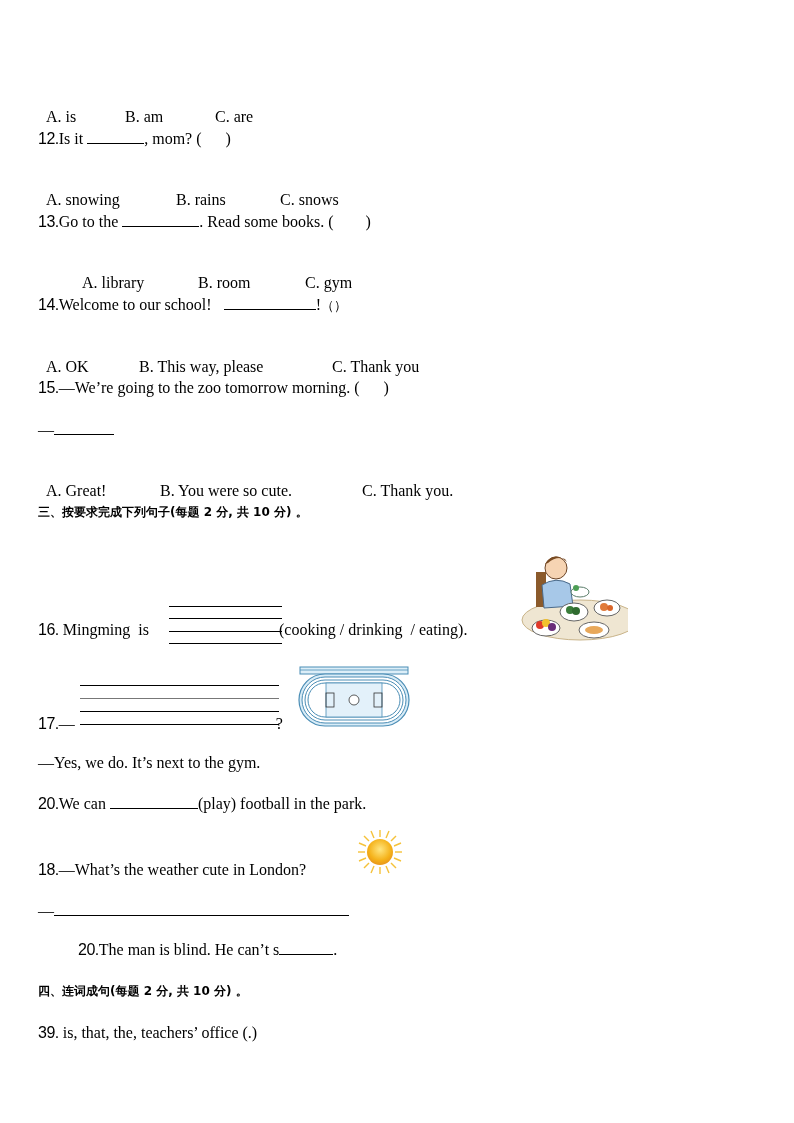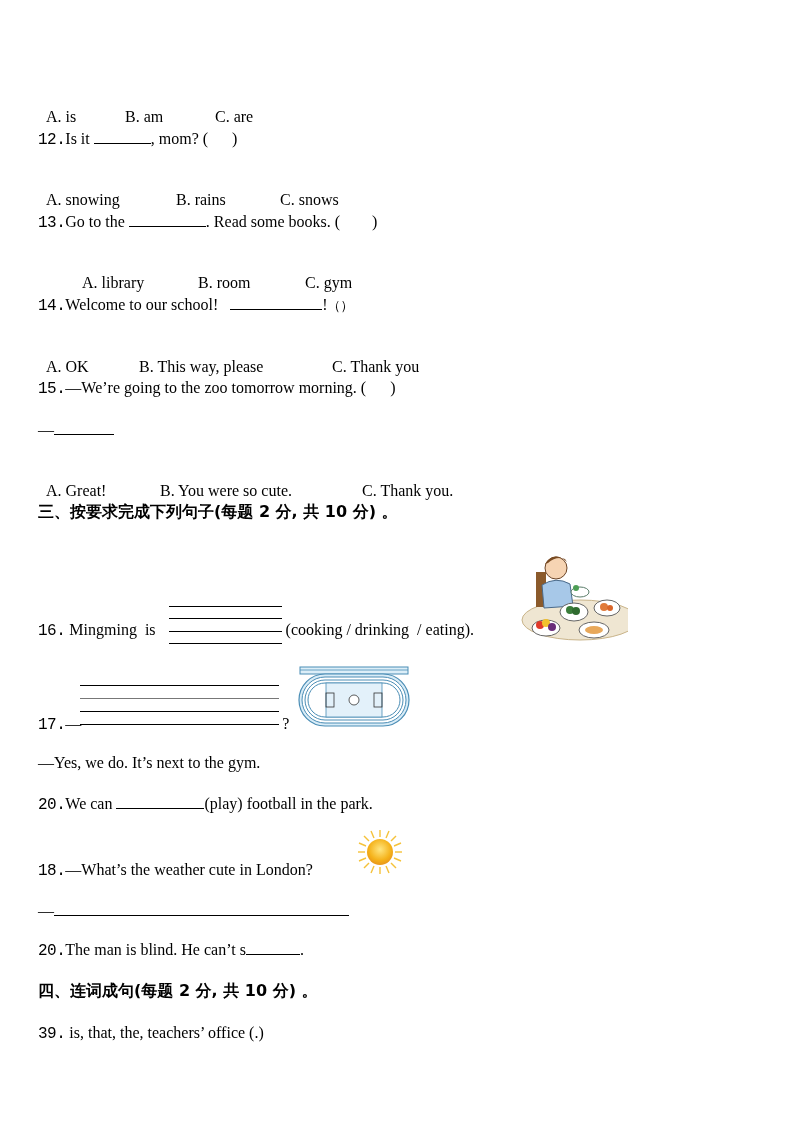--- a/index.html
+++ b/index.html
@@ -1,22 +1,22 @@
 <!DOCTYPE html>
 <html><head>
 <meta charset="utf-8">
 <style>
   html, body { margin: 0; padding: 0; background: #ffffff; }
   body { width: 794px; height: 1123px; position: relative; overflow: hidden;
          font-family: "Liberation Serif", "DejaVu Serif", serif; color: #000; font-size: 16px; }
   .line { position: absolute; left: 38px; white-space: pre; line-height: 20px; }
   .opt { display: inline-block; }
   .blank { display: inline-block; border-bottom: 1px solid #000; height: 14px; vertical-align: baseline; }
-  .num { font-family: Liberation Mono, monospace; font-weight: normal; letter-spacing: -0.5px; }
-  .section { position: absolute; left: 38px; font-family: "DejaVu Sans", sans-serif; font-weight: bold; font-size: 16px; line-height: 20px; white-space: pre; }
+  .num { font-family: Liberation Sans, sans-serif; font-weight: normal; letter-spacing: -0.5px; }
+  .section { position: absolute; left: 38px; font-family: "DejaVu Sans", sans-serif; font-weight: bold; font-size: 12px; line-height: 20px; white-space: pre; }
   .staff { position: absolute; }
   .staff div { position: absolute; left: 0; height: 1px; background: #000; }
   .pic { position: absolute; }
 </style>
 </head>
 <body>
 
 <div class="line" style="top:87px;">
   <span class="opt" style="width:79px">A. is</span><span class="opt" style="width:90px">B. am</span><span class="opt">C. are</span>
 </div>
@@ -127,17 +127,17 @@
       <line x1="3" y1="15" x2="10" y2="18"></line>
         <line x1="3" y1="33" x2="10" y2="30"></line>
       <line x1="45" y1="15" x2="38" y2="18"></line>
         <line x1="45" y1="33" x2="38" y2="30"></line>
     </g>
     <circle cx="24" cy="24" r="13" fill="url(#sg)"></circle>
   </svg>
 </div>
 <div class="line" style="top:898px;"><span>—</span><span class="blank" style="width:295px; height:17px;"></span></div>
 
-<div class="line" style="top:940px;"><span class="num">20.</span><span>The man is blind. He can’t s</span><span class="blank" style="width:54px"></span><span>.</span></div>
+<div class="line" style="top:940px;margin-left:40px;"><span class="num">20.</span><span>The man is blind. He can’t s</span><span class="blank" style="width:54px"></span><span>.</span></div>
 
 <div class="section" style="top:981px;">四、连词成句(每题 2 分, 共 10 分) 。</div>
 
 <div class="line" style="top:1023px;"><span class="num">39.</span><span> is, that, the, teachers’ office (.)</span></div>
 
 </body></html>

